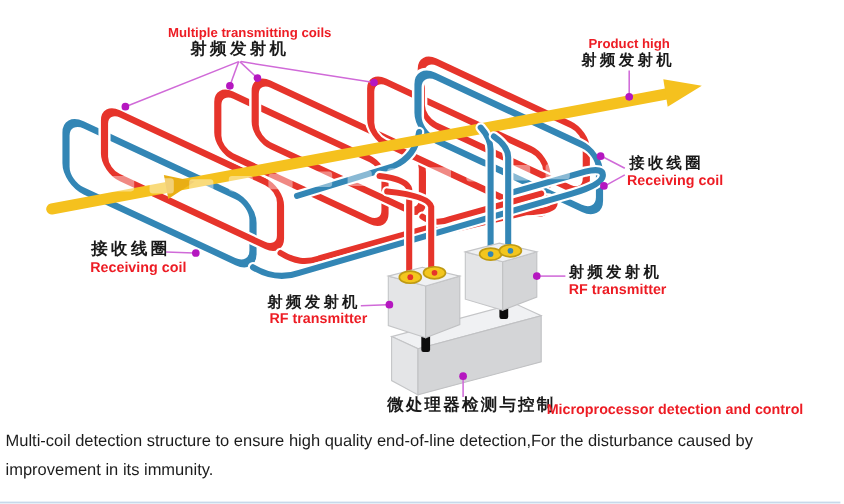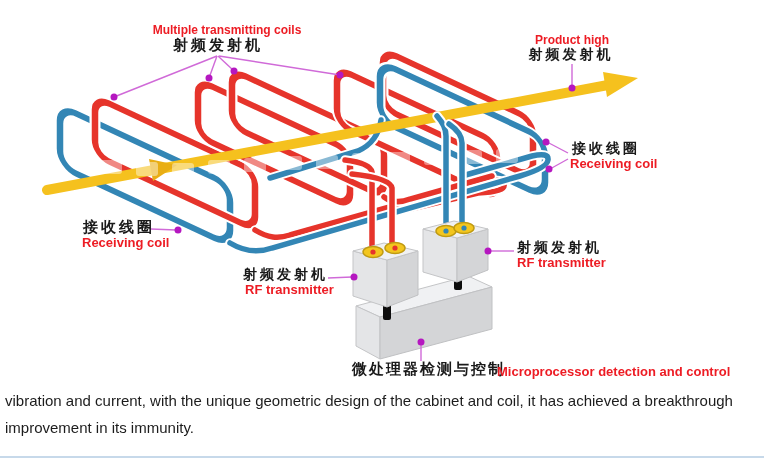--- a/index.html
+++ b/index.html
@@ -194,18 +194,18 @@
   <div class="lab blk cjk" style="left:243px;top:267px;font-size:14px;">射频发射机</div>
   <div class="lab red" style="left:245px;top:283px;font-size:13px;">RF transmitter</div>
 
   <div class="lab blk cjk" style="left:517px;top:240px;font-size:14px;">射频发射机</div>
   <div class="lab red" style="left:517px;top:256px;font-size:13px;">RF transmitter</div>
 
   <div class="lab blk" style="left:352px;top:361px;font-size:15px;letter-spacing:2px;">微处理器检测与控制</div>
   <div class="lab red" style="left:497px;top:365px;font-size:13px;">Microprocessor detection and control</div>
 
   <div id="caption">
-    <div>vibration and current, with the unique geometric design of the cabinet and coil, it has achieved a breakthrough</div>
+    <div>Multi-coil detection structure to ensure high quality end-of-line detection,For the disturbance caused by</div>
     <div>improvement in its immunity.</div>
   </div>
 
   <div id="bottom-rule"></div>
 </div>
 
 </body></html>

